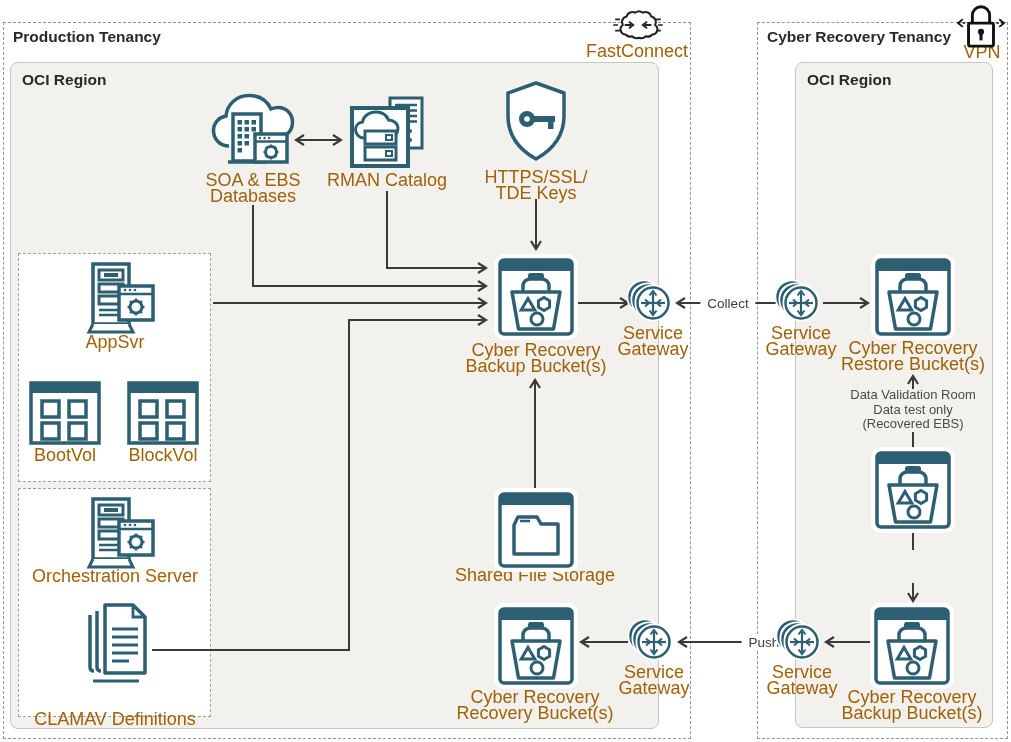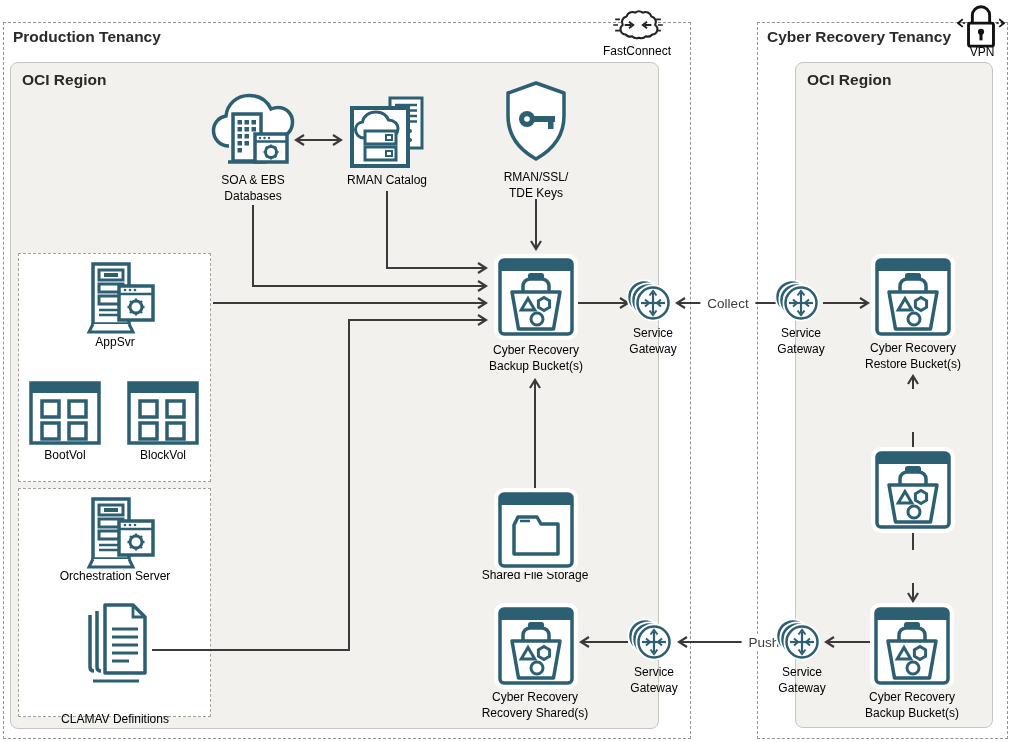--- a/index.html
+++ b/index.html
@@ -1,21 +1,21 @@
 <!DOCTYPE html>
 <html><head>
 <meta charset="utf-8">
 <style>
   html,body{margin:0;padding:0;background:#fff;font-family:"Liberation Sans",sans-serif;}
   #canvas{position:relative;width:1011px;height:742px;background:#fff;overflow:hidden;}
   .tenancy{position:absolute;border:1.5px dashed #97948c;background:#fff;box-sizing:border-box;}
   .region{position:absolute;border:1px solid #c7c5bf;background:#f2f1ee;border-radius:8px;box-sizing:border-box;}
   .grp{position:absolute;border:1px dashed #a3a199;background:#fff;box-sizing:border-box;z-index:1;}
   .hdr{position:absolute;font-weight:bold;font-size:15.5px;color:#2b2a28;z-index:3;white-space:nowrap;}
-  .lbl{position:absolute;transform:translateX(-50%);text-align:center;font-size:12px;line-height:15.5px;color:#000000;white-space:nowrap;z-index:3;}
+  .lbl{position:absolute;transform:translateX(-50%);text-align:center;font-size:18px;line-height:15.5px;color:#a16207;white-space:nowrap;z-index:3;}
   .lbl span{display:block;}
   .note{color:#4a4a4a;font-size:13px;line-height:14.5px;}
   .flowlbl{position:absolute;transform:translate(-50%,-50%);background:#fff;padding:0 7px;font-size:13.5px;color:#3d3d3d;z-index:3;white-space:nowrap;}
   .icon{position:absolute;color:#2d5f73;z-index:4;}
   .icon svg{display:block;width:100%;height:100%;}
   .halo{box-shadow:0 0 0 3px rgba(255,255,255,.95);border-radius:7px;background:#fff;}
   #wires{position:absolute;left:0;top:0;z-index:2;}
 </style>
 </head>
 <body>
@@ -200,21 +200,21 @@
   <div class="icon" style="left:503px;top:80px;width:66px;height:82px;">
     <svg viewBox="0 0 66 82">
       <path d="M33,3 L61,13 V36 C61,57 49,70 33,79 C17,70 5,57 5,36 V13 Z" fill="#fff" stroke="currentColor" stroke-width="3.5" stroke-linejoin="round"></path>
       <circle cx="24" cy="39" r="8" fill="currentColor"></circle>
       <circle cx="24" cy="39" r="2.8" fill="#fff"></circle>
       <rect x="30" y="36" width="22" height="6" fill="currentColor"></rect>
       <rect x="45" y="42" width="5.5" height="7" fill="currentColor"></rect>
     </svg>
   </div>
   <div class="lbl" style="left:536px;top:170px;">
-    <span>RMAN/SSL/</span>
+    <span>HTTPS/SSL/</span>
       <span>TDE Keys</span>
   </div>
 
   <div class="icon" style="left:79px;top:262px;width:76px;height:74px;">
     <svg viewBox="0 0 76 74">
         <use href="#sym-server"></use>
       </svg>
   </div>
   <div class="lbl" style="left:115px;top:335px;">
       <span>AppSvr</span>
@@ -280,21 +280,21 @@
       <span>Shared File Storage</span>
     </div>
 
   <div class="icon halo" style="left:497px;top:606px;width:78px;height:80px;">
     <svg viewBox="0 0 78 80">
         <use href="#sym-bucket"></use>
       </svg>
   </div>
   <div class="lbl" style="left:535px;top:690px;">
     <span>Cyber Recovery</span>
-      <span>Recovery Shared(s)</span>
+      <span>Recovery Bucket(s)</span>
   </div>
 
   <div class="icon" style="left:624px;top:279px;width:56px;height:50px;">
     <svg viewBox="0 0 56 50">
         <use href="#sym-sg"></use>
       </svg>
   </div>
   <div class="lbl" style="left:653px;top:326px;">
     <span>Service</span>
       <span>Gateway</span>
@@ -336,20 +336,25 @@
   <div class="icon halo" style="left:874px;top:257px;width:78px;height:80px;">
     <svg viewBox="0 0 78 80">
         <use href="#sym-bucket"></use>
       </svg>
   </div>
   <div class="lbl" style="left:913px;top:341px;">
     <span>Cyber Recovery</span>
       <span>Restore Bucket(s)</span>
   </div>
 
+  <div class="lbl note" style="left:913px;top:388px;">
+    <span>Data Validation Room</span>
+    <span>Data test only</span>
+    <span>(Recovered EBS)</span>
+  </div>
 
   <div class="icon halo" style="left:874px;top:450px;width:78px;height:80px;">
     <svg viewBox="0 0 78 80">
         <use href="#sym-bucket"></use>
       </svg>
   </div>
 
 
   <div class="icon halo" style="left:873px;top:606px;width:78px;height:80px;">
     <svg viewBox="0 0 78 80">

